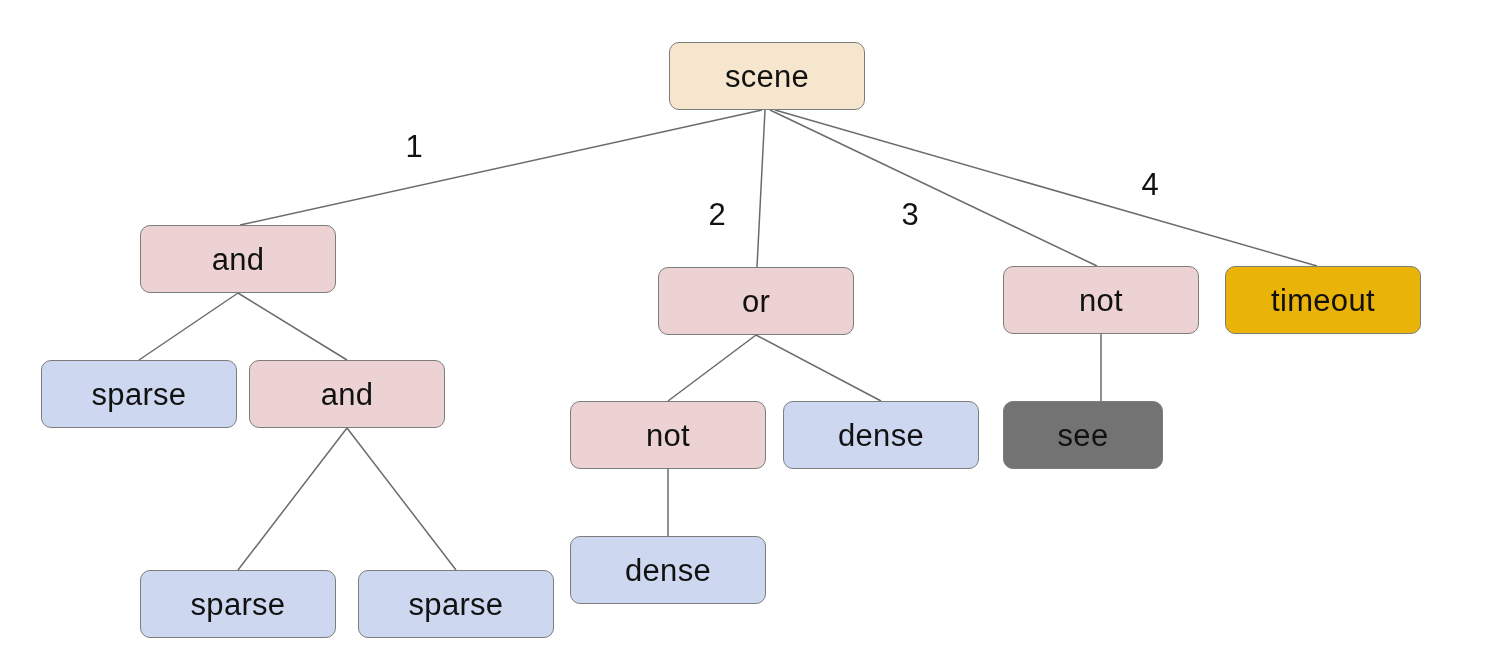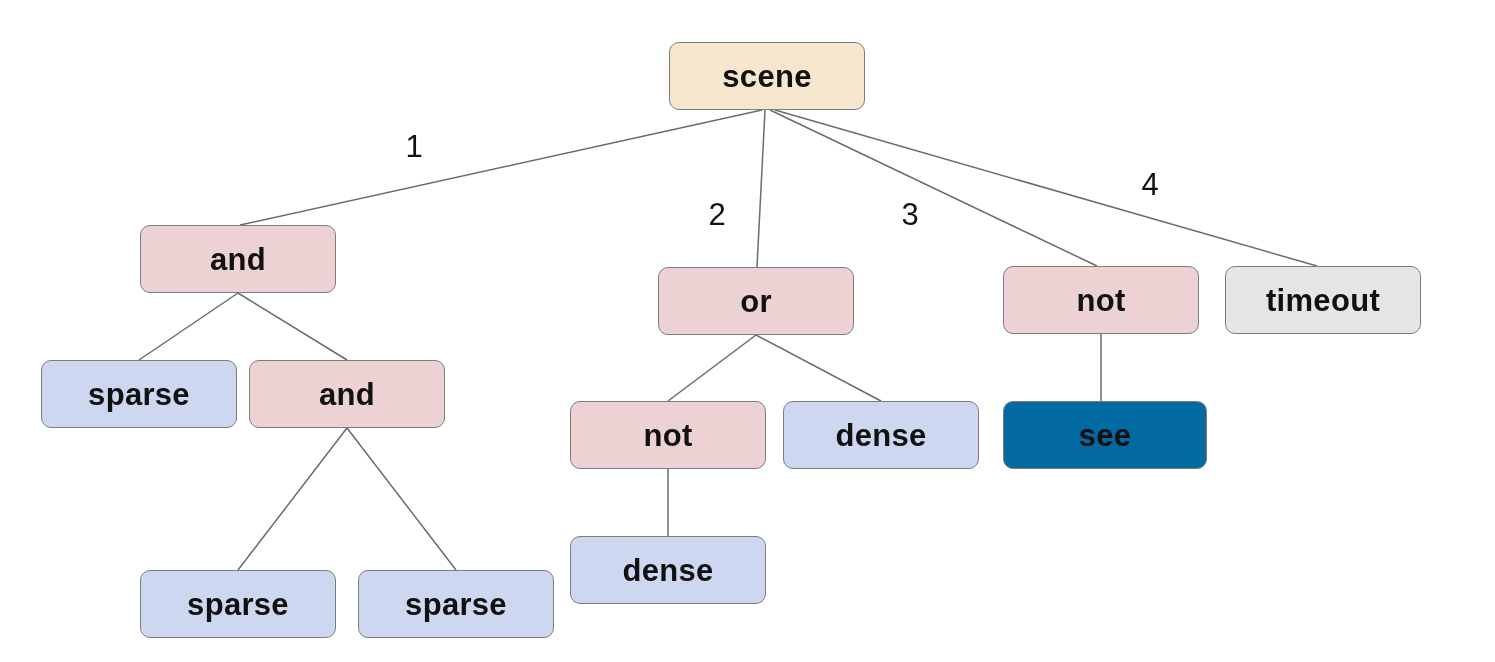--- a/index.html
+++ b/index.html
@@ -29,21 +29,20 @@
     border: 1.6px solid #7d7d7d;
     border-radius: 10px;
     display: flex;
     align-items: center;
     justify-content: center;
     font-size: 31px;
     color: #111111;
     z-index: 2;
     line-height: 1;
     letter-spacing: 0.3px;
-    font-weight: bold;
   }
   .edge-label {
     position: absolute;
     transform: translate(-50%, -50%);
     font-size: 31px;
     color: #111111;
     z-index: 3;
     line-height: 1;
   }
 </style>
@@ -66,22 +65,22 @@
       <line x1="1101" y1="334" x2="1101" y2="401" stroke="#6b6b6b" stroke-width="1.5"></line>
     </svg>
 <div class="edge-label" style="left: 414px; top: 146px;">1</div>
     <div class="edge-label" style="left: 717px; top: 214px;">2</div>
     <div class="edge-label" style="left: 910px; top: 214px;">3</div>
     <div class="edge-label" style="left: 1150px; top: 184px;">4</div>
     <div class="tree-node" style="left: 669px; top: 42px; width: 196px; height: 68px; background: rgb(245, 230, 205);">scene</div>
     <div class="tree-node" style="left: 140px; top: 225px; width: 196px; height: 68px; background: rgb(236, 210, 210);">and</div>
     <div class="tree-node" style="left: 658px; top: 267px; width: 196px; height: 68px; background: rgb(236, 210, 210); text-align: center;">or</div>
     <div class="tree-node" style="left: 1003px; top: 266px; width: 196px; height: 68px; background: rgb(236, 210, 210);">not</div>
-    <div class="tree-node" style="left: 1225px; top: 266px; width: 196px; height: 68px; background: #e5e5e5;">timeout</div>
+    <div class="tree-node" style="left: 1225px; top: 266px; width: 196px; height: 68px; background: #eab308;">timeout</div>
     <div class="tree-node" style="left: 41px; top: 360px; width: 196px; height: 68px; background: rgb(205, 216, 240);">sparse</div>
     <div class="tree-node" style="left: 249px; top: 360px; width: 196px; height: 68px; background: rgb(236, 210, 210);">and</div>
     <div class="tree-node" style="left: 570px; top: 401px; width: 196px; height: 68px; background: rgb(236, 210, 210);">not</div>
     <div class="tree-node" style="left: 783px; top: 401px; width: 196px; height: 68px; background: rgb(205, 216, 240);">dense</div>
-    <div class="tree-node" style="left: 1003px; top: 401px; width: 204px; height: 68px; background: #0369a1;">see</div>
+    <div class="tree-node" style="left: 1003px; top: 401px; width: 160px; height: 68px; background: #737373;">see</div>
     <div class="tree-node" style="left: 140px; top: 570px; width: 196px; height: 68px; background: rgb(205, 216, 240);">sparse</div>
     <div class="tree-node" style="left: 358px; top: 570px; width: 196px; height: 68px; background: rgb(205, 216, 240);">sparse</div>
     <div class="tree-node" style="left: 570px; top: 536px; width: 196px; height: 68px; background: rgb(205, 216, 240);">dense</div>
   </div>
 
 </body></html>

